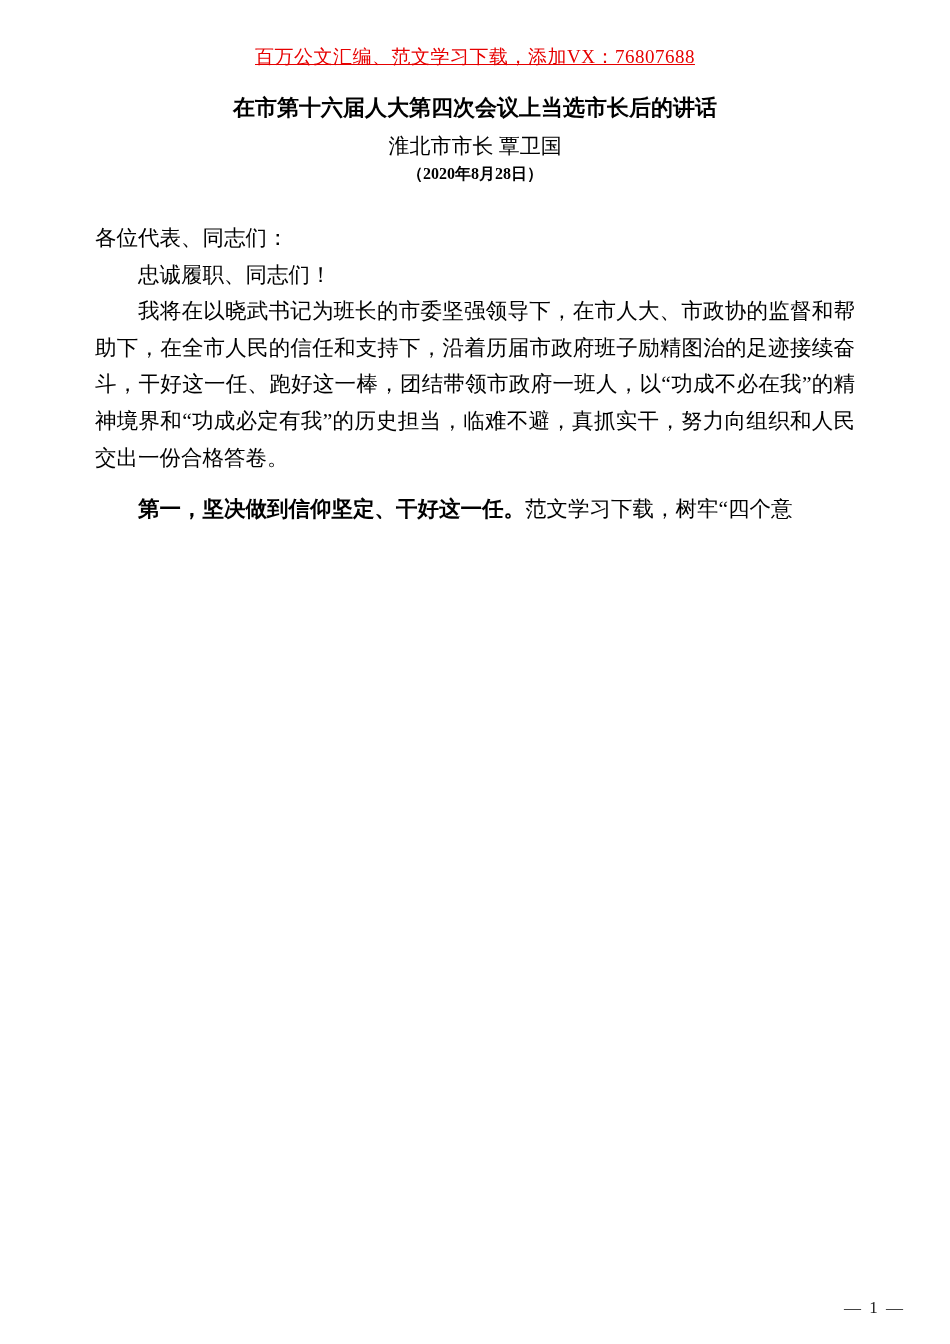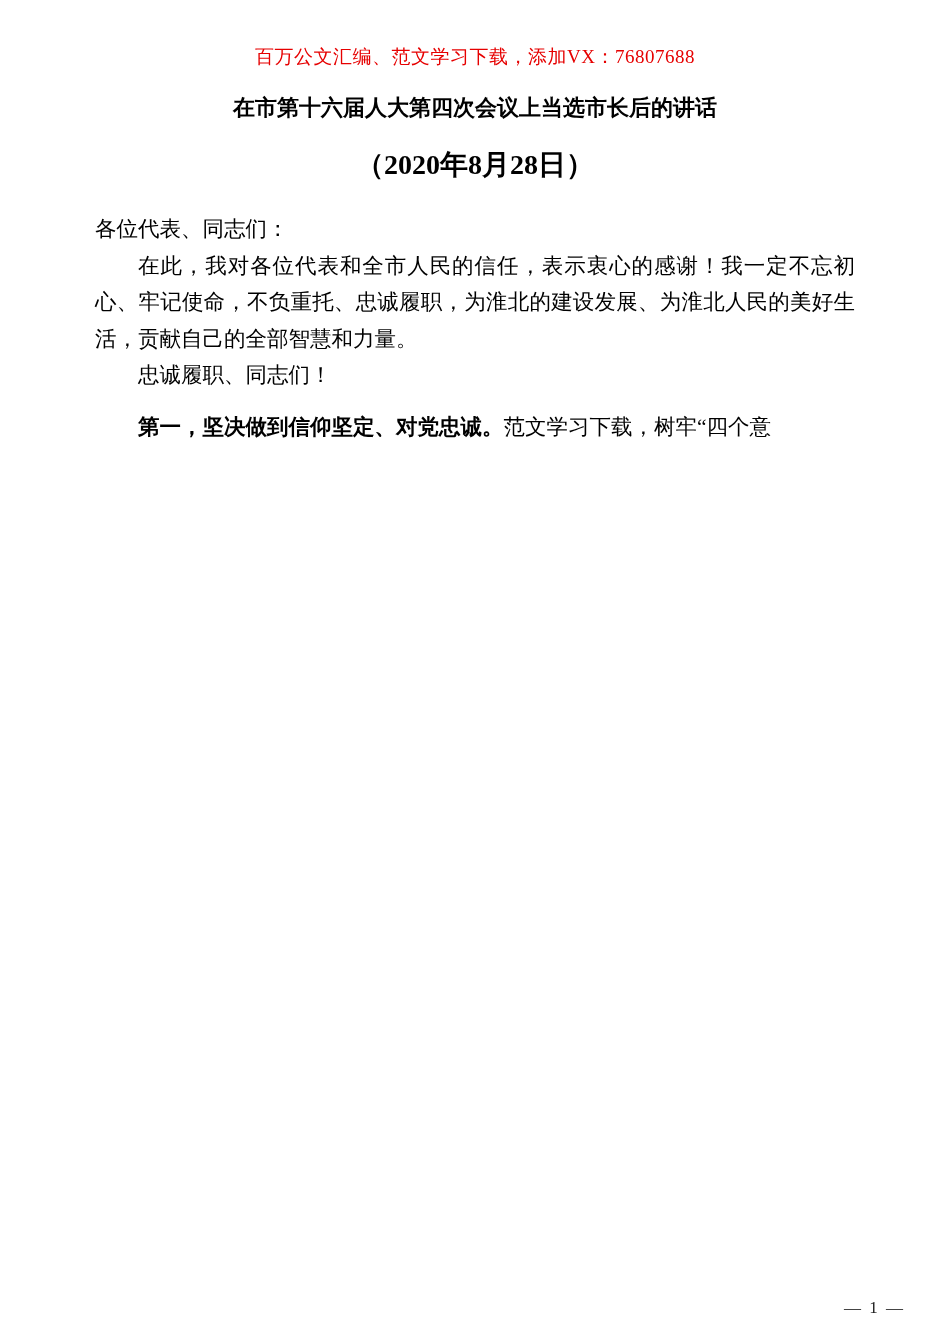--- a/index.html
+++ b/index.html
@@ -19,38 +19,39 @@
     box-sizing: border-box;
   }
   .header-notice {
     padding-top: 45px;
     text-align: center;
     font-size: 19px;
     line-height: 23px;
     color: var(--accent-red, #e60000);
     font-weight: 400;
     letter-spacing: 0.5px;
+    text-decoration: underline;
   }
   .doc-title {
     margin: 27px 0 12px 0;
     text-align: center;
     font-size: 22px;
     line-height: 26px;
     font-weight: 700;
   }
   .doc-author {
     margin-top: 13px;
     text-align: center;
     font-size: 21px;
     line-height: 24px;
   }
   .doc-date {
-    margin-top: 32px;
+    margin-top: 4px;
     text-align: center;
-    font-size: 28px;
+    font-size: 16px;
     line-height: 24px;
     font-weight: 600;
   }
   .doc-body {
     margin: 34px 95px 0 95px;
     font-size: 21.5px;
     line-height: 36.6px;
     text-align: justify;
   }
   .doc-body p {
@@ -78,25 +79,26 @@
 </style>
 </head>
 <body>
 
 <div class="page">
 
   <div class="header-notice">百万公文汇编、范文学习下载，添加VX：76807688</div>
 
   <h1 class="doc-title">在市第十六届人大第四次会议上当选市长后的讲话</h1>
 
+  <div class="doc-author">淮北市市长 覃卫国</div>
 
   <div class="doc-date">（2020年8月28日）</div>
 
   <div class="doc-body">
     <p class="no-indent">各位代表、同志们：</p>
-    <p>在此，我对各位代表和全市人民的信任，表示衷心的感谢！我一定不忘初心、牢记使命，不负重托、忠诚履职，为淮北的建设发展、为淮北人民的美好生活，贡献自己的全部智慧和力量。</p>
     <p>忠诚履职、同志们！</p>
-    <p class="final-para"><span class="bold-lead">第一，坚决做到信仰坚定、对党忠诚。</span><span>范文学习下载，树牢“四个意</span></p>
+    <p>我将在以晓武书记为班长的市委坚强领导下，在市人大、市政协的监督和帮助下，在全市人民的信任和支持下，沿着历届市政府班子励精图治的足迹接续奋斗，干好这一任、跑好这一棒，团结带领市政府一班人，以“功成不必在我”的精神境界和“功成必定有我”的历史担当，临难不避，真抓实干，努力向组织和人民交出一份合格答卷。</p>
+    <p class="final-para"><span class="bold-lead">第一，坚决做到信仰坚定、干好这一任。</span><span>范文学习下载，树牢“四个意</span></p>
   </div>
 
   <div class="page-number">— 1 —</div>
 
 </div>
 
 </body></html>

